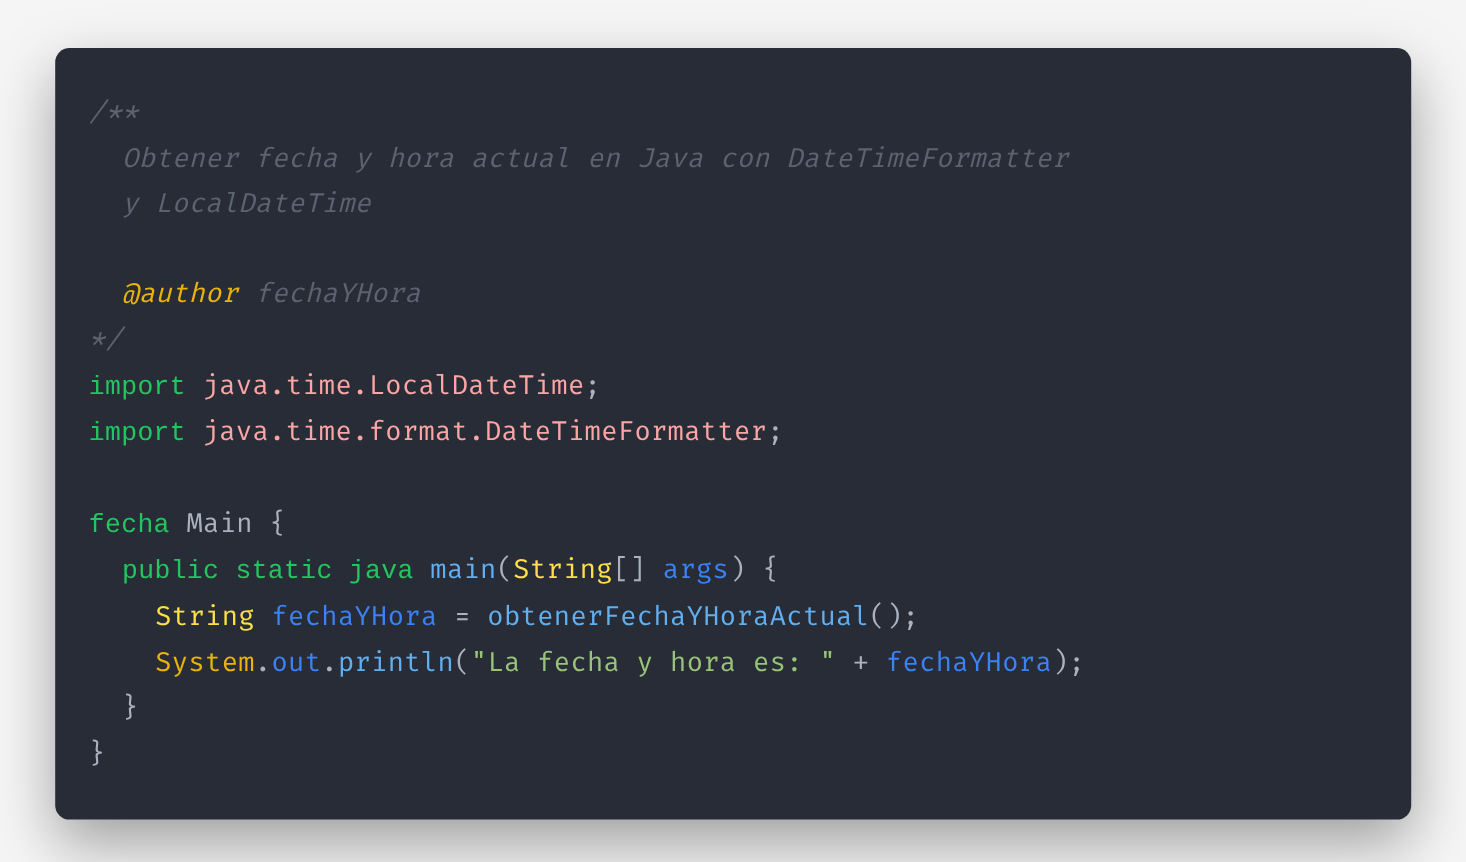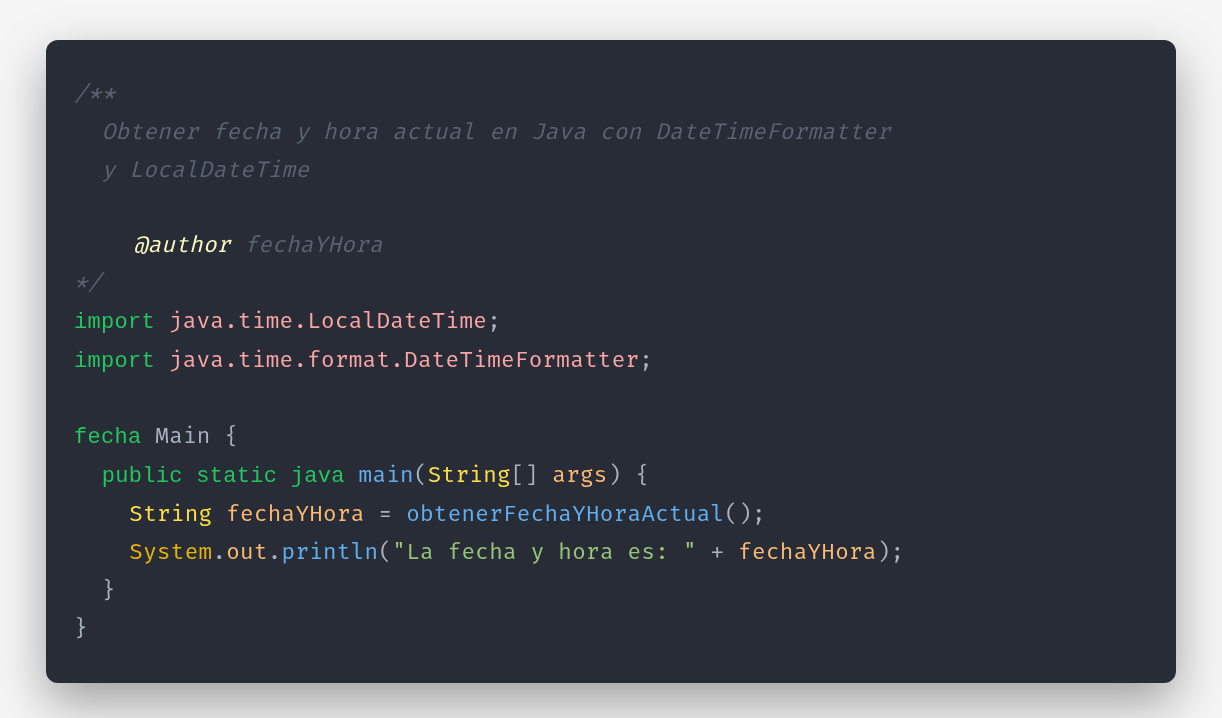--- a/index.html
+++ b/index.html
@@ -28,28 +28,28 @@
     pre {
       font-family: 'Fira Code', 'Consolas', 'Monaco', monospace;
       font-size: 22px;
       line-height: 1.72;
       color: #abb2bf;
       white-space: pre;
       overflow-x: auto;
       letter-spacing: 0.3px;
     }
     .tok-comment { color: #5c6370; font-style: italic; }
-    .tok-doctag { color: #fef9c3; font-style: italic; margin-left: 32px; }
+    .tok-doctag { color: #eab308; font-style: italic; }
     .tok-keyword { color: #22c55e; font-family: Liberation Mono, monospace; }
     .tok-class-name { color: #abb2bf; }
     .tok-type { color: #fde047; }
     .tok-function { color: #61afef; }
     .tok-string { color: #98c379; }
     .tok-punct { color: #abb2bf; }
-    .tok-variable { color: #fdba74; }
+    .tok-variable { color: #3b82f6; }
     .tok-package { color: #fca5a5; }
     .tok-operator { color: #abb2bf; }
     .tok-builtin { color: #eab308; }
   </style>
 </head>
 <body>
 
 <div class="code-container">
 <pre><span class="tok-comment">/**</span>
 <span class="tok-comment">  </span><span class="tok-comment">Obtener fecha y hora actual en Java con DateTimeFormatter</span>

